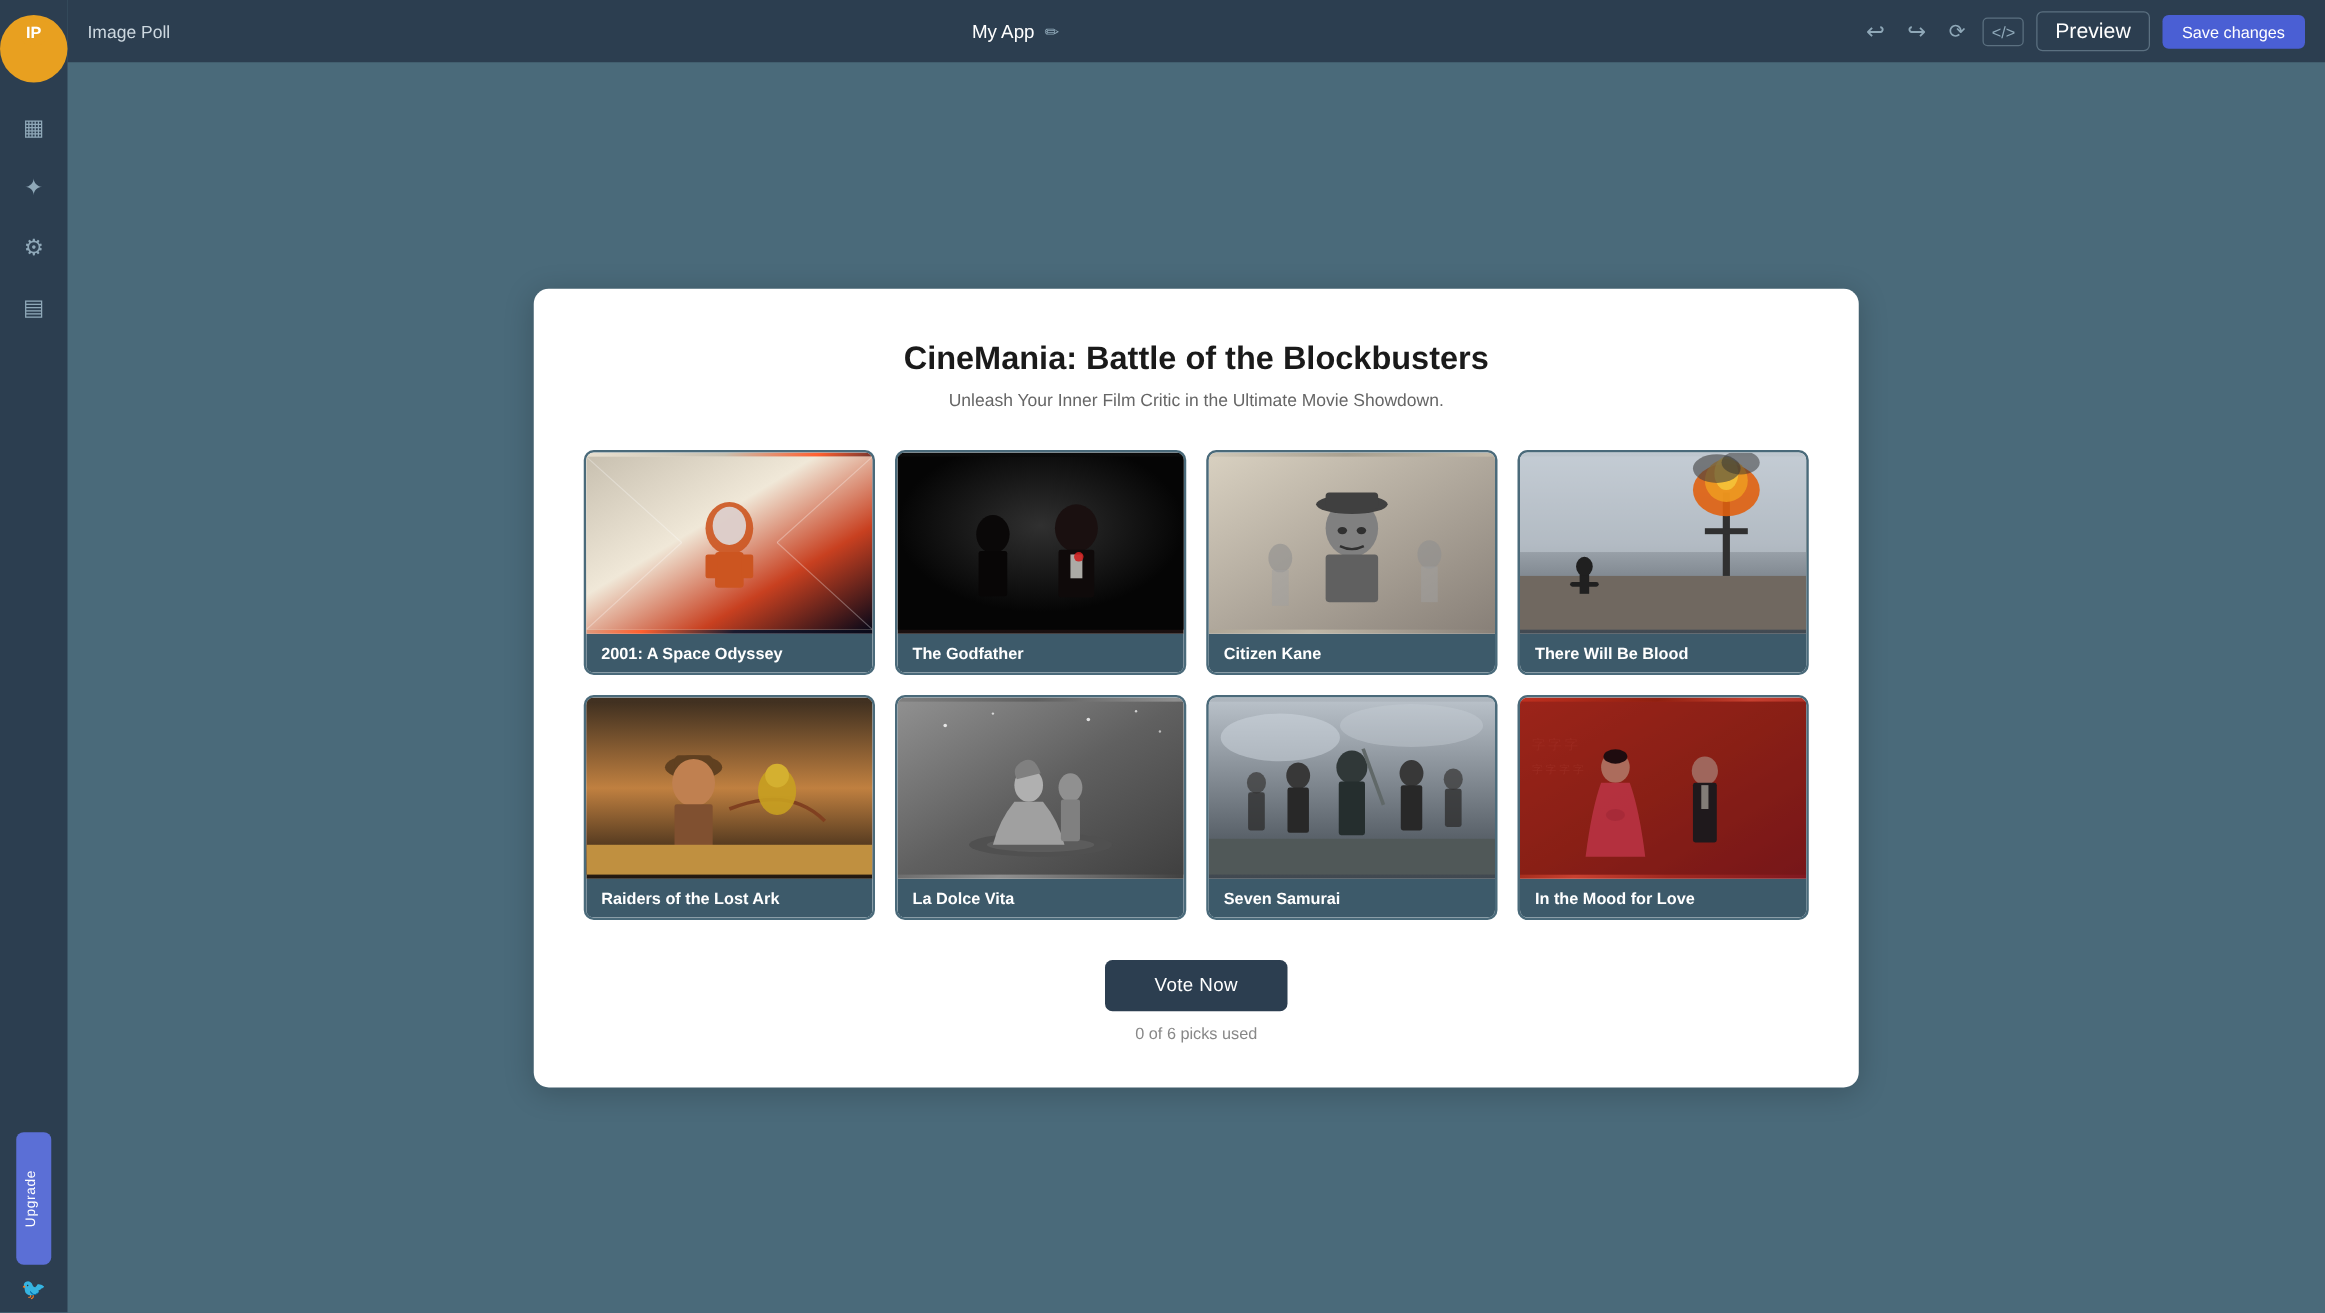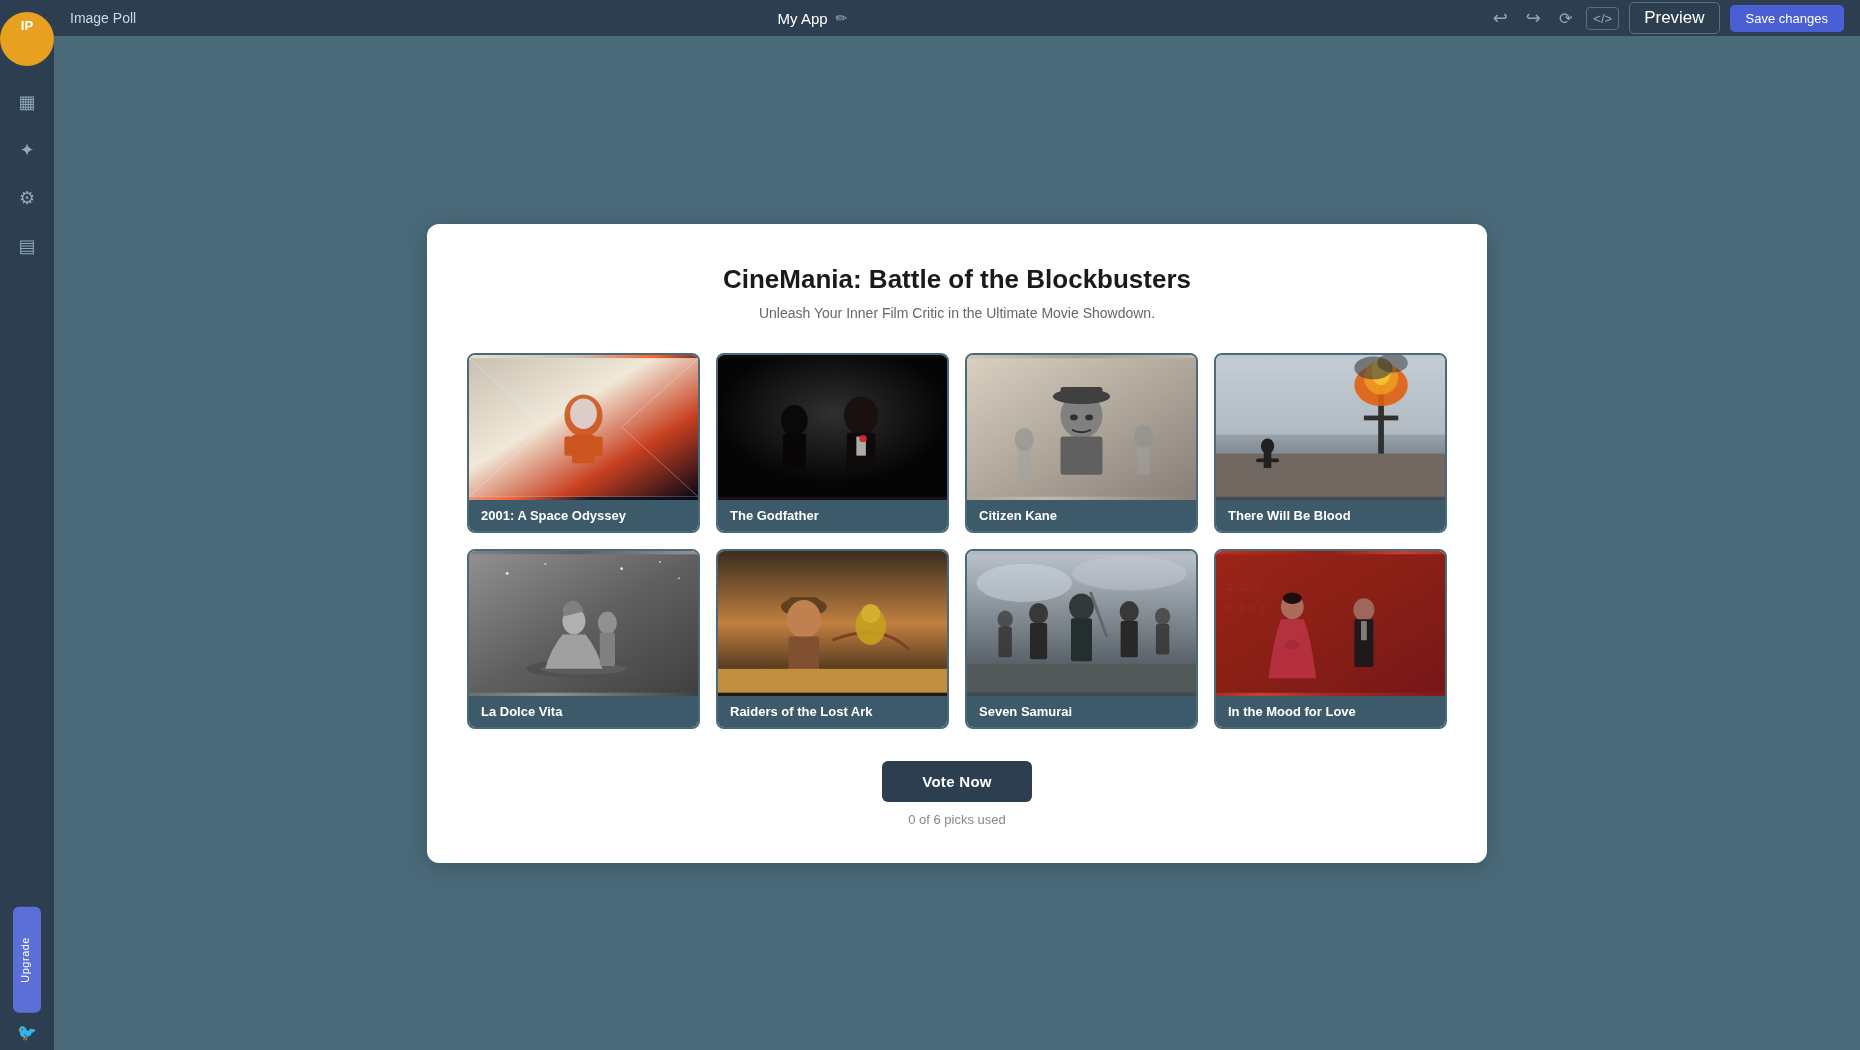--- a/index.html
+++ b/index.html
@@ -58,21 +58,21 @@
 
     
     .main {
       flex: 1;
       display: flex;
       flex-direction: column;
     }
 
     
     .topbar {
-      height: 36px;
+      height: 50px;
       background: #2c3e50;
       display: flex;
       align-items: center;
       padding: 0 16px;
       gap: 12px;
       flex-shrink: 0;
     }
     .topbar-title {
       color: #cdd8e0;
       font-size: 14px;
@@ -207,21 +207,21 @@
       gap: 10px;
     }
 
     .vote-btn {
       background: #2c3e50;
       color: white;
       border: none;
       padding: 12px 40px;
       border-radius: 6px;
       font-size: 15px;
-      font-weight: 700;
+      font-weight: 400;
       cursor: pointer;
       letter-spacing: 0.3px;
     }
 
     .picks-used {
       color: #888;
       font-size: 13px;
     }
   </style>
 </head>
@@ -382,20 +382,48 @@
 
               <rect x="50" y="95" width="8" height="20" fill="#202020"></rect>
               <ellipse cx="54" cy="92" rx="7" ry="8" fill="#202020"></ellipse>
               <rect x="42" y="105" width="24" height="4" fill="#202020" rx="2"></rect>
             </svg>
           </div>
           <div class="movie-label">There Will Be Blood</div>
         </div>
 
         <div class="movie-card">
+          <div class="movie-img-placeholder img-raiders">
+            <svg width="100%" height="145" viewBox="0 0 240 145">
+              <defs>
+                <linearGradient id="gradRaiders" x1="0%" y1="0%" x2="0%" y2="100%">
+                  <stop offset="0%" style="stop-color:#403020"></stop>
+                  <stop offset="50%" style="stop-color:#c08040"></stop>
+                  <stop offset="100%" style="stop-color:#201810"></stop>
+                </linearGradient>
+              </defs>
+              <rect width="240" height="145" fill="url(#gradRaiders)"></rect>
+
+              <ellipse cx="90" cy="55" rx="24" ry="10" fill="#604020"></ellipse>
+              <rect x="74" y="45" width="32" height="14" fill="#604020" rx="4"></rect>
+              <ellipse cx="90" cy="68" rx="18" ry="20" fill="#c08050"></ellipse>
+              <rect x="74" y="86" width="32" height="40" fill="#805030" rx="2"></rect>
+
+              <path d="M120 90 Q170 70 200 100" stroke="#804020" stroke-width="3" fill="none"></path>
+
+              <ellipse cx="160" cy="75" rx="16" ry="20" fill="#c8a020" opacity="0.9"></ellipse>
+              <ellipse cx="160" cy="62" rx="10" ry="10" fill="#d4b030"></ellipse>
+
+              <rect y="120" width="240" height="25" fill="#c09040" rx="0"></rect>
+            </svg>
+          </div>
+          <div class="movie-label">Raiders of the Lost Ark</div>
+        </div>
+
+        <div class="movie-card">
           <div class="movie-img-placeholder img-dolce">
             <svg width="100%" height="145" viewBox="0 0 240 145">
               <defs>
                 <linearGradient id="gradDolce" x1="0%" y1="0%" x2="100%" y2="100%">
                   <stop offset="0%" style="stop-color:#909090"></stop>
                   <stop offset="50%" style="stop-color:#606060"></stop>
                   <stop offset="100%" style="stop-color:#404040"></stop>
                 </linearGradient>
               </defs>
               <rect width="240" height="145" fill="url(#gradDolce)"></rect>
@@ -414,48 +442,20 @@
               <rect x="137" y="82" width="16" height="35" fill="#808080" rx="2"></rect>
 
               <circle cx="40" cy="20" r="1.5" fill="white" opacity="0.8"></circle>
               <circle cx="80" cy="10" r="1" fill="white" opacity="0.7"></circle>
               <circle cx="160" cy="15" r="1.5" fill="white" opacity="0.8"></circle>
               <circle cx="200" cy="8" r="1" fill="white" opacity="0.7"></circle>
               <circle cx="220" cy="25" r="1" fill="white" opacity="0.6"></circle>
             </svg>
           </div>
           <div class="movie-label">La Dolce Vita</div>
-        </div>
-
-        <div class="movie-card">
-          <div class="movie-img-placeholder img-raiders">
-            <svg width="100%" height="145" viewBox="0 0 240 145">
-              <defs>
-                <linearGradient id="gradRaiders" x1="0%" y1="0%" x2="0%" y2="100%">
-                  <stop offset="0%" style="stop-color:#403020"></stop>
-                  <stop offset="50%" style="stop-color:#c08040"></stop>
-                  <stop offset="100%" style="stop-color:#201810"></stop>
-                </linearGradient>
-              </defs>
-              <rect width="240" height="145" fill="url(#gradRaiders)"></rect>
-
-              <ellipse cx="90" cy="55" rx="24" ry="10" fill="#604020"></ellipse>
-              <rect x="74" y="45" width="32" height="14" fill="#604020" rx="4"></rect>
-              <ellipse cx="90" cy="68" rx="18" ry="20" fill="#c08050"></ellipse>
-              <rect x="74" y="86" width="32" height="40" fill="#805030" rx="2"></rect>
-
-              <path d="M120 90 Q170 70 200 100" stroke="#804020" stroke-width="3" fill="none"></path>
-
-              <ellipse cx="160" cy="75" rx="16" ry="20" fill="#c8a020" opacity="0.9"></ellipse>
-              <ellipse cx="160" cy="62" rx="10" ry="10" fill="#d4b030"></ellipse>
-
-              <rect y="120" width="240" height="25" fill="#c09040" rx="0"></rect>
-            </svg>
-          </div>
-          <div class="movie-label">Raiders of the Lost Ark</div>
         </div>
 
         <div class="movie-card">
           <div class="movie-img-placeholder img-samurai">
             <svg width="100%" height="145" viewBox="0 0 240 145">
               <defs>
                 <linearGradient id="gradSamurai" x1="0%" y1="0%" x2="0%" y2="100%">
                   <stop offset="0%" style="stop-color:#b8c0c8"></stop>
                   <stop offset="100%" style="stop-color:#404850"></stop>
                 </linearGradient>

